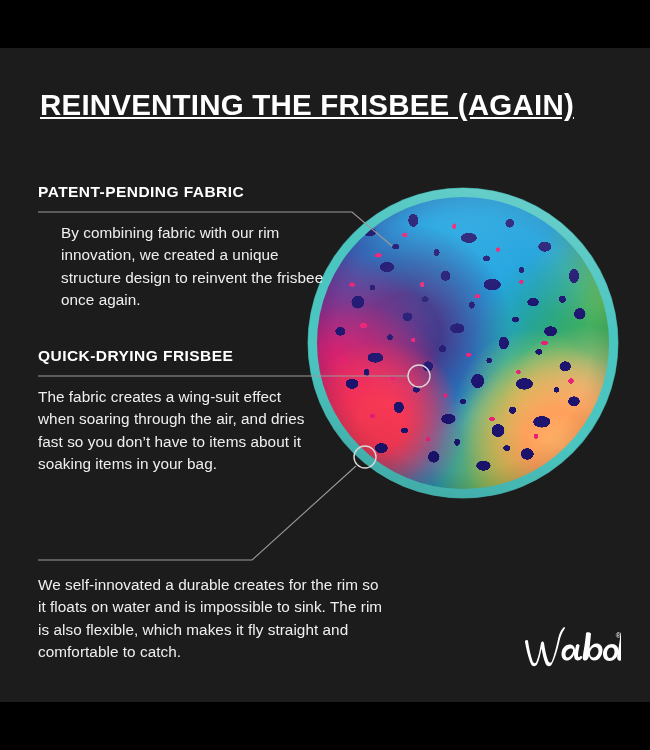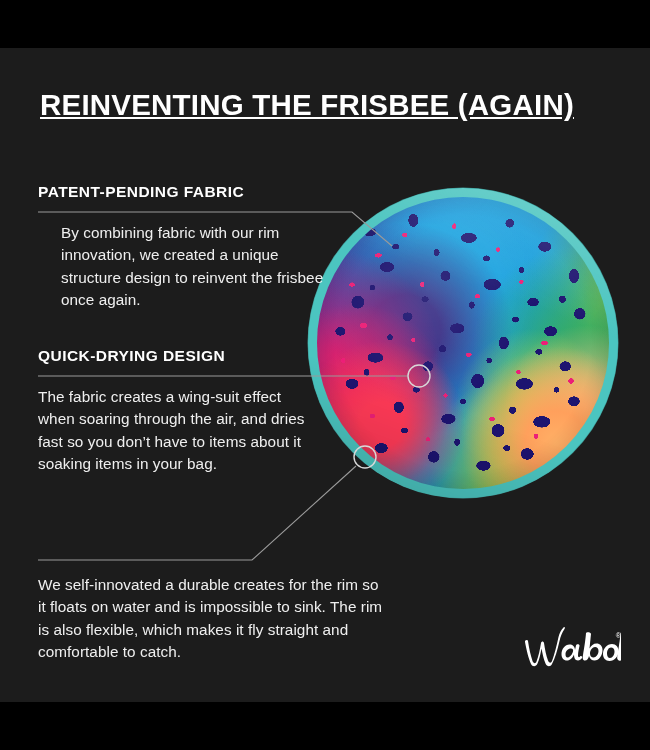--- a/index.html
+++ b/index.html
@@ -283,21 +283,21 @@
     </g>
     <circle cx="419" cy="376" r="11" fill="none" stroke="#d8d8d8" stroke-width="1.4"></circle>
     <circle cx="365" cy="457" r="11" fill="none" stroke="#d8d8d8" stroke-width="1.4"></circle>
   </svg>
 
   <div class="title">REINVENTING THE FRISBEE (AGAIN)</div>
 
   <div class="sec-head" id="head1">PATENT-PENDING FABRIC</div>
   <div class="sec-body" id="body1">By combining fabric with our rim innovation, we created a unique structure design to reinvent the frisbee once again.</div>
 
-  <div class="sec-head" id="head2">QUICK-DRYING DESIGN</div>
+  <div class="sec-head" id="head2">QUICK-DRYING FRISBEE</div>
   <div class="sec-body" id="body2">The fabric creates a wing-suit effect when soaring through the air, and dries fast so you don’t have to items about it soaking items in your bag.</div>
 
   <div class="sec-body" id="body3">We self-innovated a durable creates for the rim so it floats on water and is impossible to sink. The rim is also flexible, which makes it fly straight and comfortable to catch.</div>
 
   <div class="logo">
     <svg viewBox="0 0 196 88" width="98" height="44">
       <g fill="#ffffff">
 
         <path d="M10 30 C12 44 15 58 19 70 C21 75 25 76 27 71 C31 60 34 47 36 34 C37 30 41 30 42 34
                  C44 47 46 59 50 69 C52 74 56 75 58 70 C63 57 67 40 71 22 C73 14 76 8 81 3

